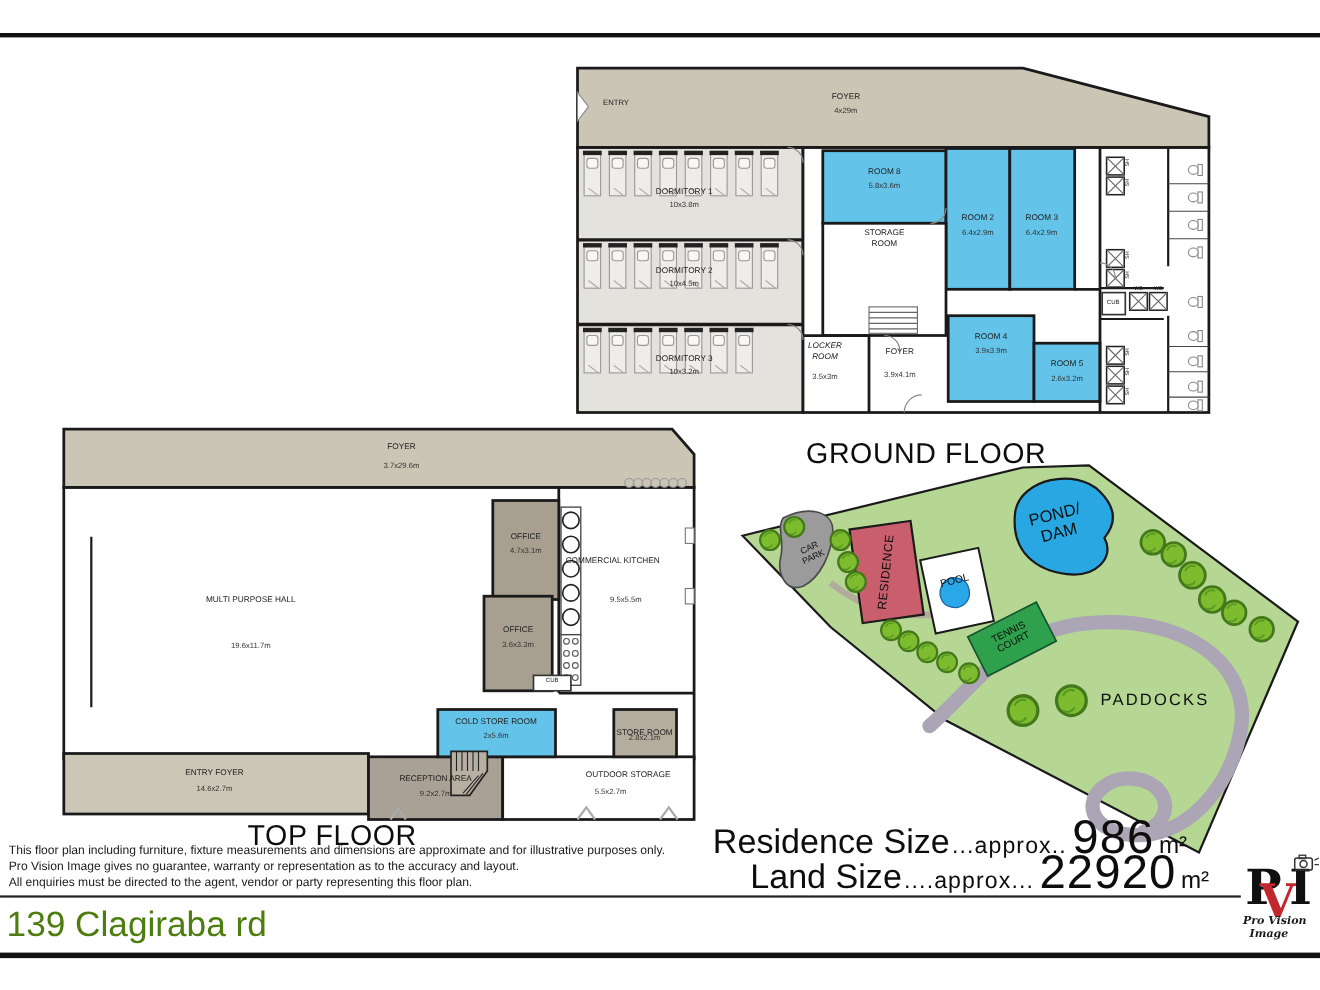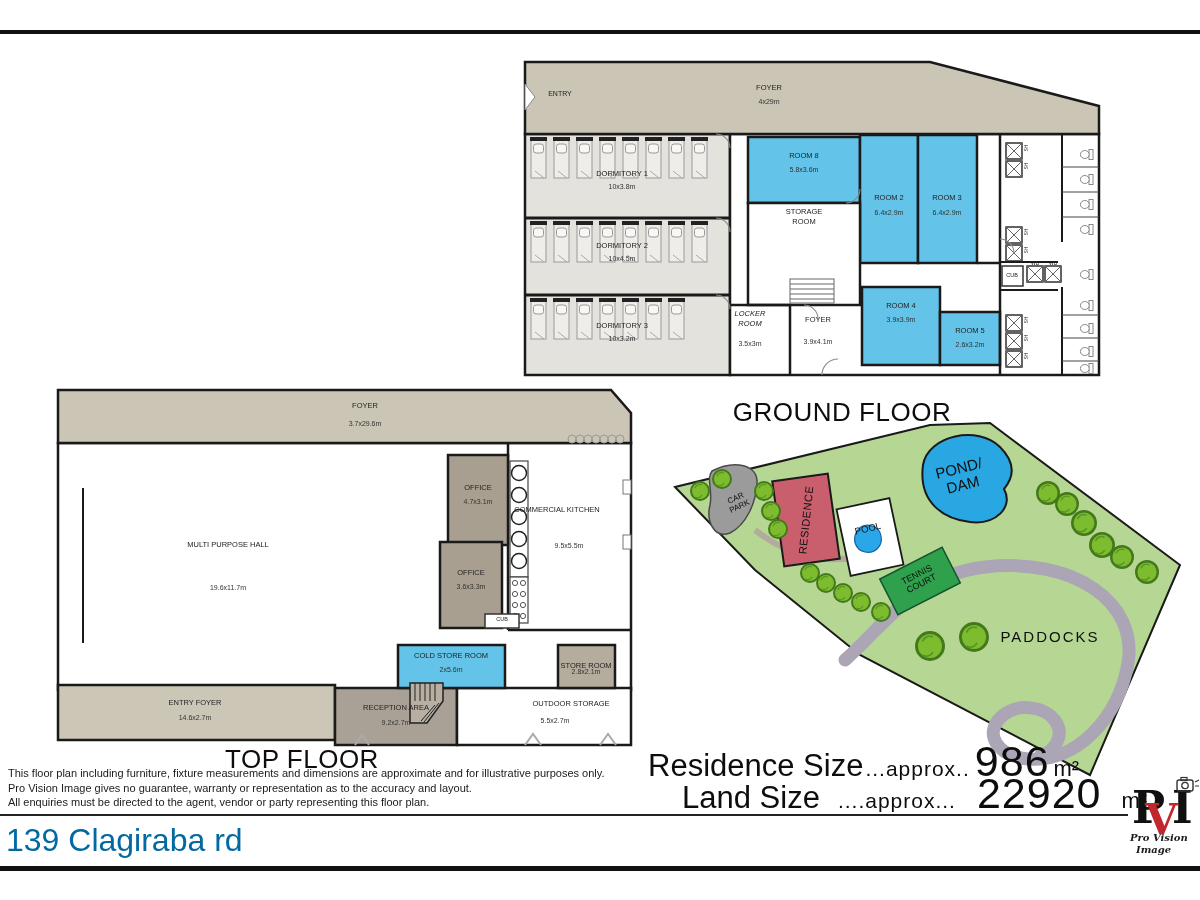--- a/index.html
+++ b/index.html
@@ -19,21 +19,21 @@
   
   .site-label{position:absolute;color:#0f0f0f;text-align:center;line-height:1.12;}
   
   .size-row{position:absolute;display:flex;align-items:baseline;color:#0d0d0d;}
   .size-label{font-size:31px;}
   .size-approx{font-size:21px;letter-spacing:1px;margin-left:2px;}
   .size-value{font-size:43px;margin-left:5px;letter-spacing:1px;}
   .size-unit{font-size:22px;margin-left:4px;}
   .disclaimer{position:absolute;font-size:11px;line-height:14.5px;color:#1a1a1a;}
   .rule{position:absolute;background:#111;}
-  .footer-address{position:absolute;font-size:32px;color:#0369a1;}
+  .footer-address{position:absolute;font-size:32px;color:#4d7c0f;}
   .agent{position:absolute;font-size:21.5px;line-height:1.25;text-align:center;color:#0d0d0d;}
   
   .logo{position:absolute;width:70px;height:90px;font-family:"DejaVu Serif",serif;}
   .logo .big{position:absolute;font-weight:700;font-size:44px;color:#101010;line-height:1;}
   .logo .vee{position:absolute;font-weight:700;font-size:42px;color:#c1272d;line-height:1;z-index:1;}
   .logo .small{position:absolute;font-style:italic;font-size:10px;color:#1a1a1a;width:70px;text-align:left;z-index:2;font-weight:bold;}
 </style>
 </head>
 <body>
 
@@ -361,21 +361,21 @@
 
   <div class="heading" style="left:692px;top:397px;width:300px;">GROUND FLOOR</div>
   <div class="heading" style="left:152px;top:744px;width:300px;">TOP FLOOR</div>
 
   <div class="size-row" style="left:648px;top:737px;">
     <span class="size-label">Residence Size</span>
     <span class="size-approx">...approx..</span>
     <span class="size-value">986</span>
     <span class="size-unit">m²</span>
   </div>
-  <div class="size-row" style="left:682px;top:769px;gap:16px;">
+  <div class="size-row" style="left:682px;top:769px;">
     <span class="size-label">Land Size</span>
     <span class="size-approx">....approx...</span>
     <span class="size-value">22920</span>
     <span class="size-unit">m²</span>
   </div>
 
   <div class="disclaimer" style="left:8px;top:766px;">
     <div>This floor plan including furniture, fixture measurements and dimensions are approximate and for illustrative purposes only.</div>
     <div>Pro Vision Image gives no guarantee, warranty or representation as to the accuracy and layout.</div>
     <div>All enquiries must be directed to the agent, vendor or party representing this floor plan.</div>

